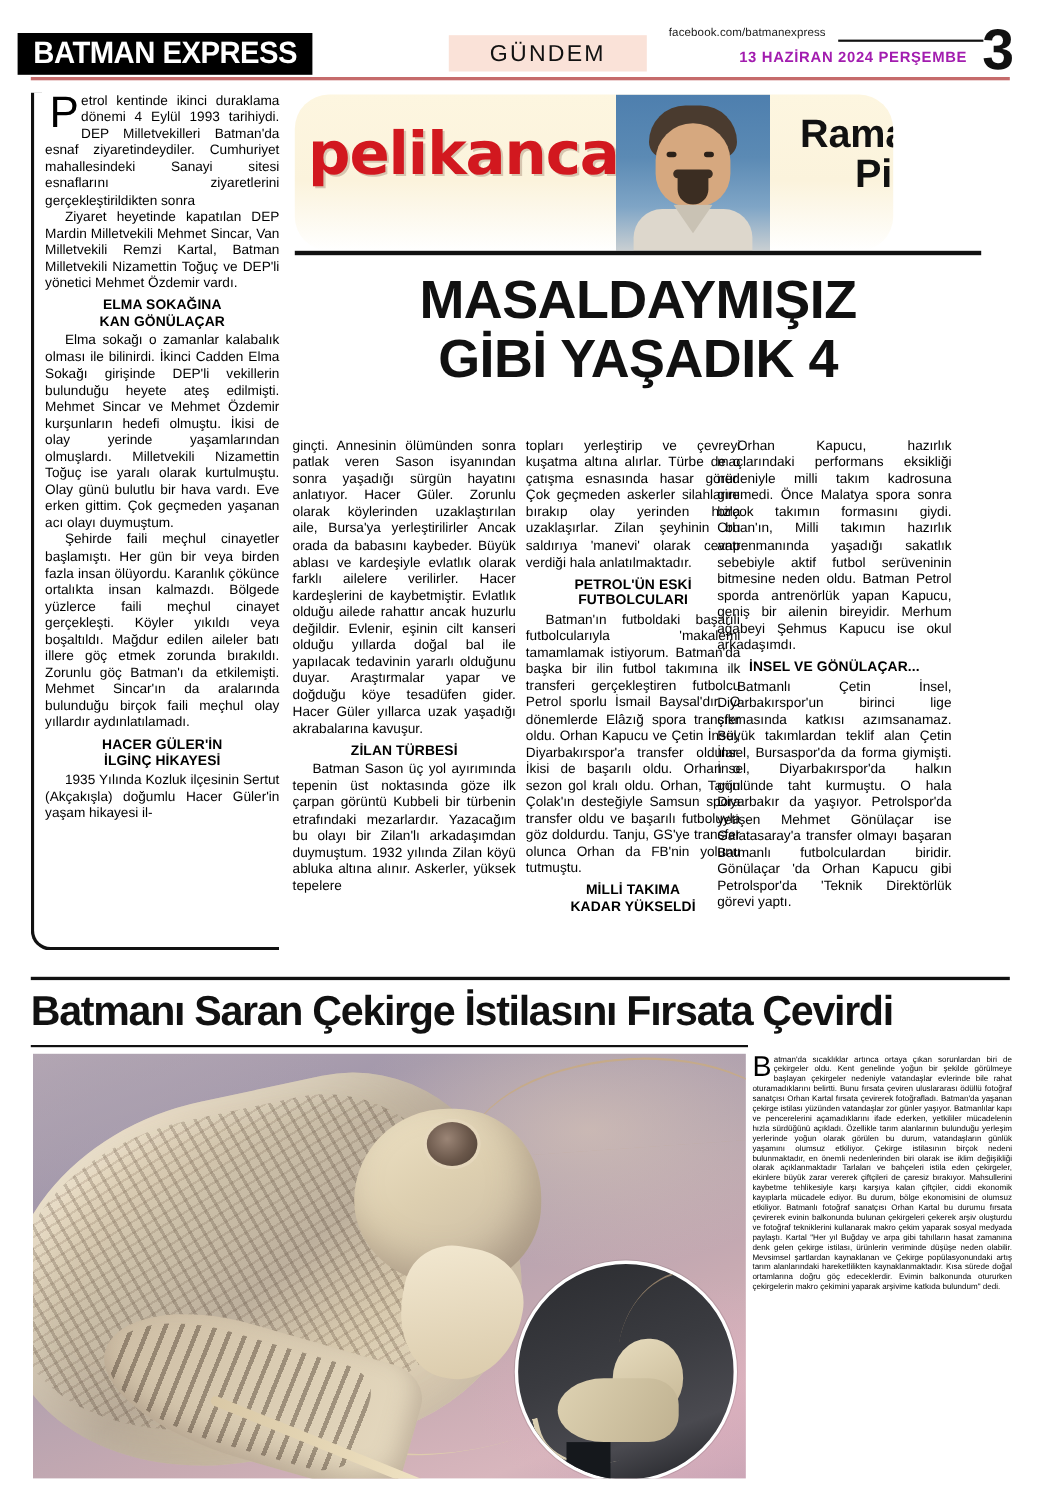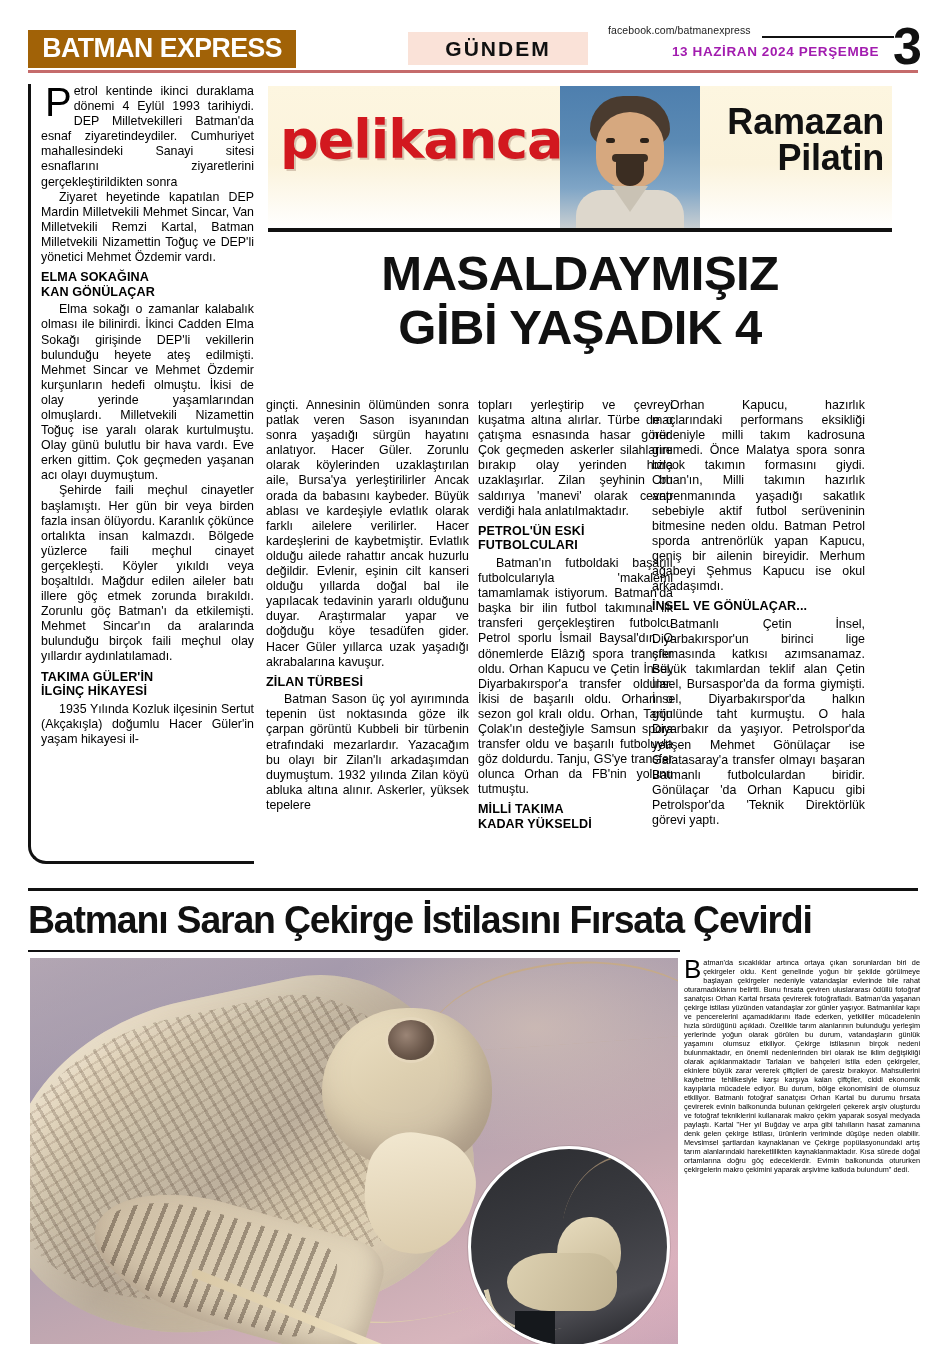--- a/index.html
+++ b/index.html
@@ -10,40 +10,40 @@
     font-family:"Liberation Sans", sans-serif;
     color:#000;
     overflow:hidden;
     position:relative;
   }
   .page{position:relative;width:951px;height:1364px;}
 
   
   .masthead{position:absolute;left:0;top:0;width:951px;height:82px;}
   .logo-box{
-    position:absolute;left:28px;top:30px;
-    background:#a16207;
+    position:absolute;left:16px;top:30px;
+    background:#000000;
     padding:4px 8px 6px 8px;
     transform:skewX(0deg);
   }
   .logo-text{
     color:#fff;font-weight:bold;font-size:28px;letter-spacing:-0.5px;
     font-family:"Liberation Sans", sans-serif;
     line-height:1;white-space:nowrap;
     font-stretch:condensed;
     transform:scaleX(0.95);
     display:block;
   }
   .section-tab{
     position:absolute;left:408px;top:32px;width:180px;height:33px;
     background:#fae2d8;
     display:flex;align-items:center;justify-content:center;
   }
   .section-tab span{
-    font-size:21px;letter-spacing:2px;color:#111;font-weight:700;
+    font-size:21px;letter-spacing:2px;color:#111;font-weight:400;
   }
   .fb-line{
     position:absolute;left:608px;top:24px;
     font-size:10.5px;color:#222;letter-spacing:0.1px;
   }
   .date-line{
     position:absolute;left:672px;top:44px;
     font-size:13.5px;font-weight:bold;color:#a21caf;letter-spacing:0.6px;
   }
   .rule-short{
@@ -70,29 +70,30 @@
     text-align:justify;text-justify:inter-word;
     hyphens:manual;
   }
   .col1 p{text-indent:18px;}
   .col1 p.first{text-indent:0;}
   .dropcap{
     float:left;font-size:40px;line-height:30px;font-weight:400;
     padding:2px 2px 0 4px;margin-top:1px;
   }
   .subhead{
-    font-weight:bold;font-size:12.6px;line-height:14.6px;
+    text-align:center;font-weight:bold;font-size:12.6px;line-height:14.6px;
     margin:5px 0 3px 0;letter-spacing:0.1px;
   }
 
   
   .banner{
-    position:absolute;left:268px;top:86px;width:624px;height:142px;
+    position:absolute;left:268px;top:86px;width:544px;height:142px;
     background:linear-gradient(180deg,#fdf6e0 0%,#fbf3dc 55%,#ffffff 100%);
     overflow:hidden;
+    border-radius:31px;
   }
   .pelikanca{
     position:absolute;left:12px;top:22px;
     font-size:54px;font-weight:bold;color:#d2181f;
     font-family:"DejaVu Sans", sans-serif;
     letter-spacing:-1px;
     text-shadow:2px 2px 0 rgba(120,80,60,0.28);
   }
   .portrait{
     position:absolute;left:292px;top:0px;width:140px;height:142px;
@@ -326,21 +327,21 @@
   <div class="col1">
     <p class="first"><span class="dropcap">P</span><span>etrol kentinde ikinci duraklama dönemi 4 Eylül 1993 tarihiydi. DEP Milletvekilleri Batman'da esnaf ziyaretindeydiler. Cumhuriyet mahallesindeki Sanayi sitesi esnaflarını ziyaretlerini gerçekleştirildikten sonra</span></p>
     <p>Ziyaret heyetinde kapatılan DEP Mardin Milletvekili Mehmet Sincar, Van Milletvekili Remzi Kartal, Batman Milletvekili Nizamettin Toğuç ve DEP'li yönetici Mehmet Özdemir vardı.</p>
     <div class="subhead">
       <div>ELMA SOKAĞINA</div>
       <div>KAN GÖNÜLAÇAR</div>
     </div>
     <p>Elma sokağı o zamanlar kalabalık olması ile bilinirdi. İkinci Cadden Elma Sokağı girişinde DEP'li vekillerin bulunduğu heyete ateş edilmişti. Mehmet Sincar ve Mehmet Özdemir kurşunların hedefi olmuştu. İkisi de olay yerinde yaşamlarından olmuşlardı. Milletvekili Nizamettin Toğuç ise yaralı olarak kurtulmuştu. Olay günü bulutlu bir hava vardı. Eve erken gittim. Çok geçmeden yaşanan acı olayı duymuştum.</p>
     <p>Şehirde faili meçhul cinayetler başlamıştı. Her gün bir veya birden fazla insan ölüyordu. Karanlık çökünce ortalıkta insan kalmazdı. Bölgede yüzlerce faili meçhul cinayet gerçekleşti. Köyler yıkıldı veya boşaltıldı. Mağdur edilen aileler batı illere göç etmek zorunda bırakıldı. Zorunlu göç Batman'ı da etkilemişti. Mehmet Sincar'ın da aralarında bulunduğu birçok faili meçhul olay yıllardır aydınlatılamadı.</p>
     <div class="subhead">
-      <div>TAKIMA GÜLER'İN</div>
+      <div>HACER GÜLER'İN</div>
       <div>İLGİNÇ HİKAYESİ</div>
     </div>
     <p>1935 Yılında Kozluk ilçesinin Sertut (Akçakışla) doğumlu Hacer Güler'in yaşam hikayesi il-</p>
   </div>
 
   <div class="banner">
     <div class="pelikanca">pelikanca</div>
     <div class="portrait">
       <div class="hair"></div>
       <div class="face"></div>

